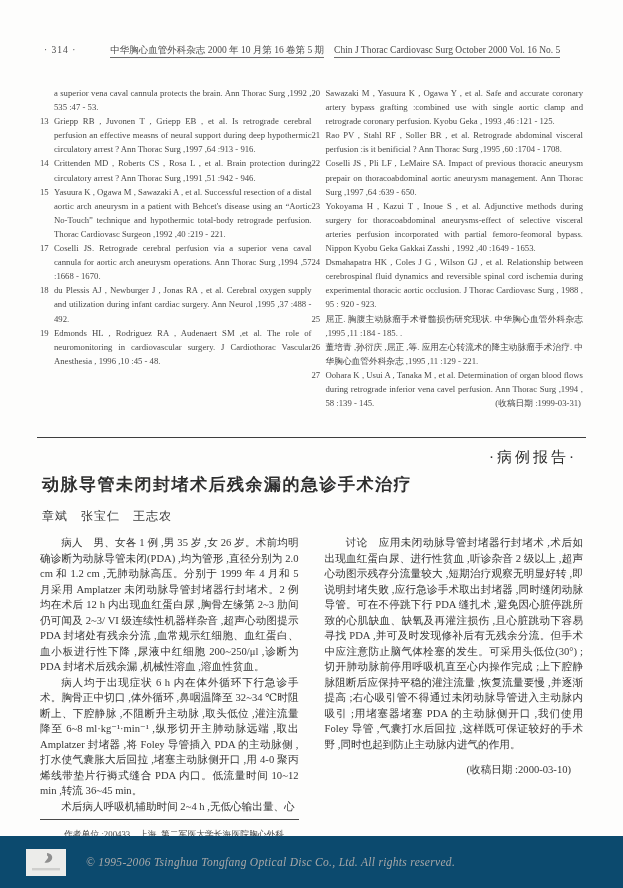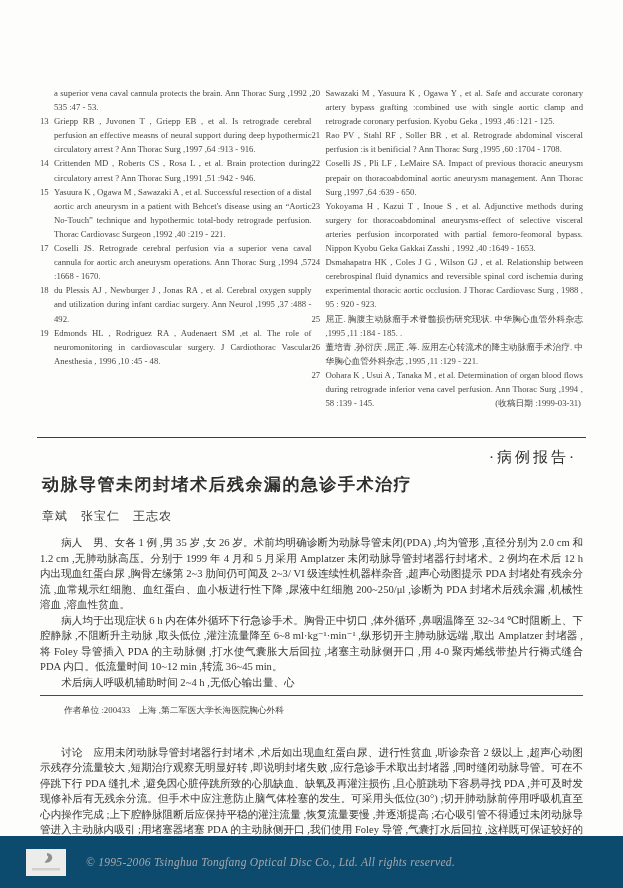--- a/index.html
+++ b/index.html
@@ -20,37 +20,40 @@
   .ref-item{position:relative;padding-left:14px;}
   .ref-num{position:absolute;left:0;top:0;}
   .ref-received{text-align:right;margin-top:-14.1px;padding-right:2px;}
   
   .divider{position:absolute;top:437px;left:37px;width:549px;border-top:1.6px solid #3e3e3e;}
   .section-label{position:absolute;top:448px;right:46px;font-size:15px;letter-spacing:3px;color:#2f2f2f;margin-left:20px;}
   .title{position:absolute;top:473px;left:42px;font-size:17px;font-weight:bold;letter-spacing:1.5px;color:#2e2e2e;}
   .authors{position:absolute;top:508px;left:42px;font-size:12px;color:#3a3a3a;letter-spacing:1px;}
   
   .body{position:absolute;top:535px;left:40px;right:40px;display:flex;gap:26px;
-        font-size:10.6px;line-height:15.5px;text-align:justify;color:#353535;flex-direction:column;}
+        font-size:10.6px;line-height:15.5px;text-align:justify;color:#353535;}
   .body .col{flex:1;min-width:0;}
   .body p{margin:0;}
   .body p.indent{text-indent:2em;}
   .affil{margin-top:5px;border-top:1.5px solid #4a4a4a;padding:7px 0 0 24px;font-size:8.8px;color:#474747;}
   .received{text-align:right;padding-right:12px;margin-top:10px;}
   
   .footer{position:absolute;left:0;bottom:0;width:100%;height:52px;background:#0c4a6e;
           display:flex;align-items:center;box-sizing:border-box;padding-left:26px;gap:20px;}
   .logo-box{width:40px;height:27px;flex:0 0 auto;}
   .copyright{font-style:italic;font-size:11.5px;color:#a8a8a8;letter-spacing:.3px;}
 </style>
 </head>
 <body>
 
 <div class="page">
 
+  <div class="header">
+    <span class="pagenum">· 314 ·</span><span class="jtitle jcn">中华胸心血管外科杂志 2000 年 10 月第 16 卷第 5 期</span><span class="jtitle jen">Chin J Thorac Cardiovasc Surg October 2000 Vol. 16 No. 5</span>
+  </div>
 
   <div class="refs">
     <div class="ref-col">
 
         <div class="ref-item">
           <span class="ref-num"></span>
           <span class="ref-text">a superior vena caval cannula protects the brain. Ann Thorac Surg ,1992 , 535 :47 - 53.</span>
         </div>
 
         <div class="ref-item">

